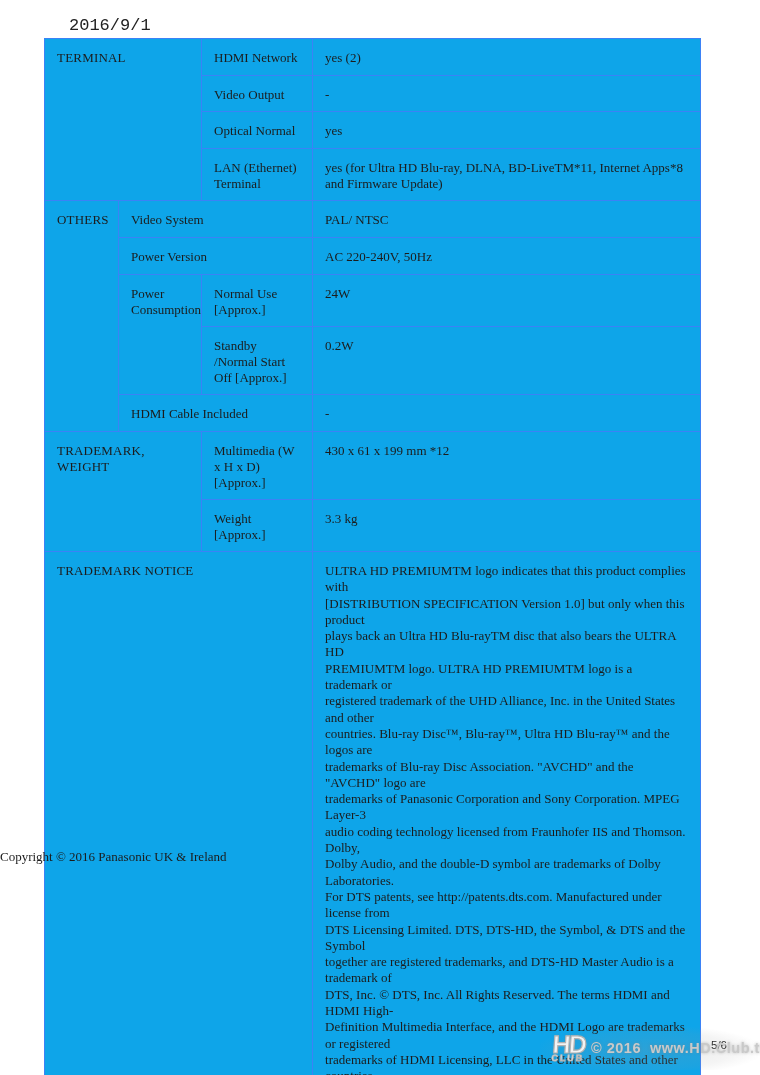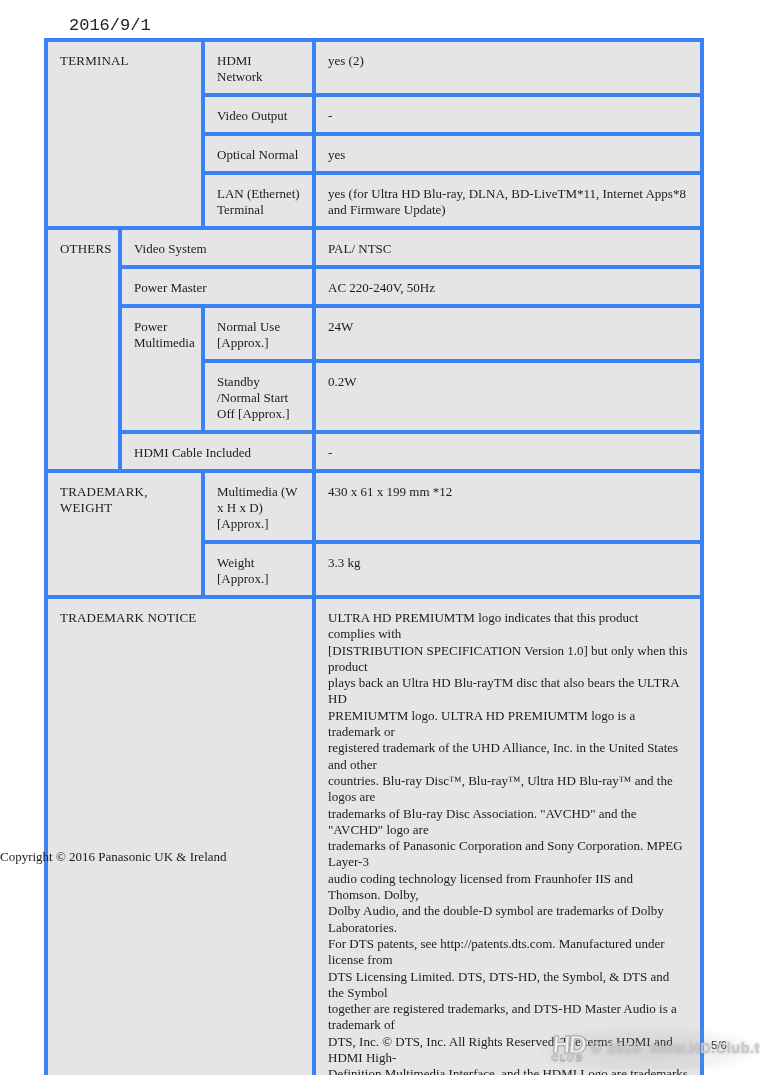--- a/index.html
+++ b/index.html
@@ -10,24 +10,24 @@
     position:absolute; left:33px; top:16px;
     font-family:Liberation Mono, monospace; font-size:17px; color:#222;margin-left:36px;
   }
 
   table.spec {
     position:absolute; left:44px; top:38px; width:656px;
     border-collapse:collapse; table-layout:fixed;
     font-size:13px; line-height:16px;
   }
   table.spec td {
-    border:4px solid #3b82f6;
+    border:1px solid #3b82f6;
     vertical-align:top;
     padding:11px 12px 8px 12px;
-    background:#e5e5e5;
+    background:#0ea5e9;
   }
   td.section { letter-spacing:.2px; }
   td.tm-text { white-space:pre-line; line-height:16.3px; padding-top:12px; }
 
   .copyright {
     position:absolute; left:0; top:849px; width:760px;
     text-align:left; font-size:13px; color:#1c1c1c;
   }
 
   .page-number {
@@ -89,25 +89,25 @@
     <td>LAN (Ethernet) Terminal</td>
     <td>yes (for Ultra HD Blu-ray, DLNA, BD-LiveTM*11, Internet Apps*8 and Firmware Update)</td>
   </tr>
 
   <tr style="height:37px">
     <td rowspan="5" class="section">OTHERS</td>
     <td colspan="2">Video System</td>
     <td>PAL/ NTSC</td>
   </tr>
   <tr style="height:37px">
-    <td colspan="2">Power Master</td>
+    <td colspan="2">Power Version</td>
     <td>AC 220-240V, 50Hz</td>
   </tr>
   <tr style="height:52px">
-    <td rowspan="2">Power Multimedia</td>
+    <td rowspan="2">Power Consumption</td>
     <td>Normal Use [Approx.]</td>
     <td>24W</td>
   </tr>
   <tr style="height:53px">
     <td>Standby /Normal Start Off [Approx.]</td>
     <td>0.2W</td>
   </tr>
   <tr style="height:37px">
     <td colspan="2">HDMI Cable Included</td>
     <td>-</td>

